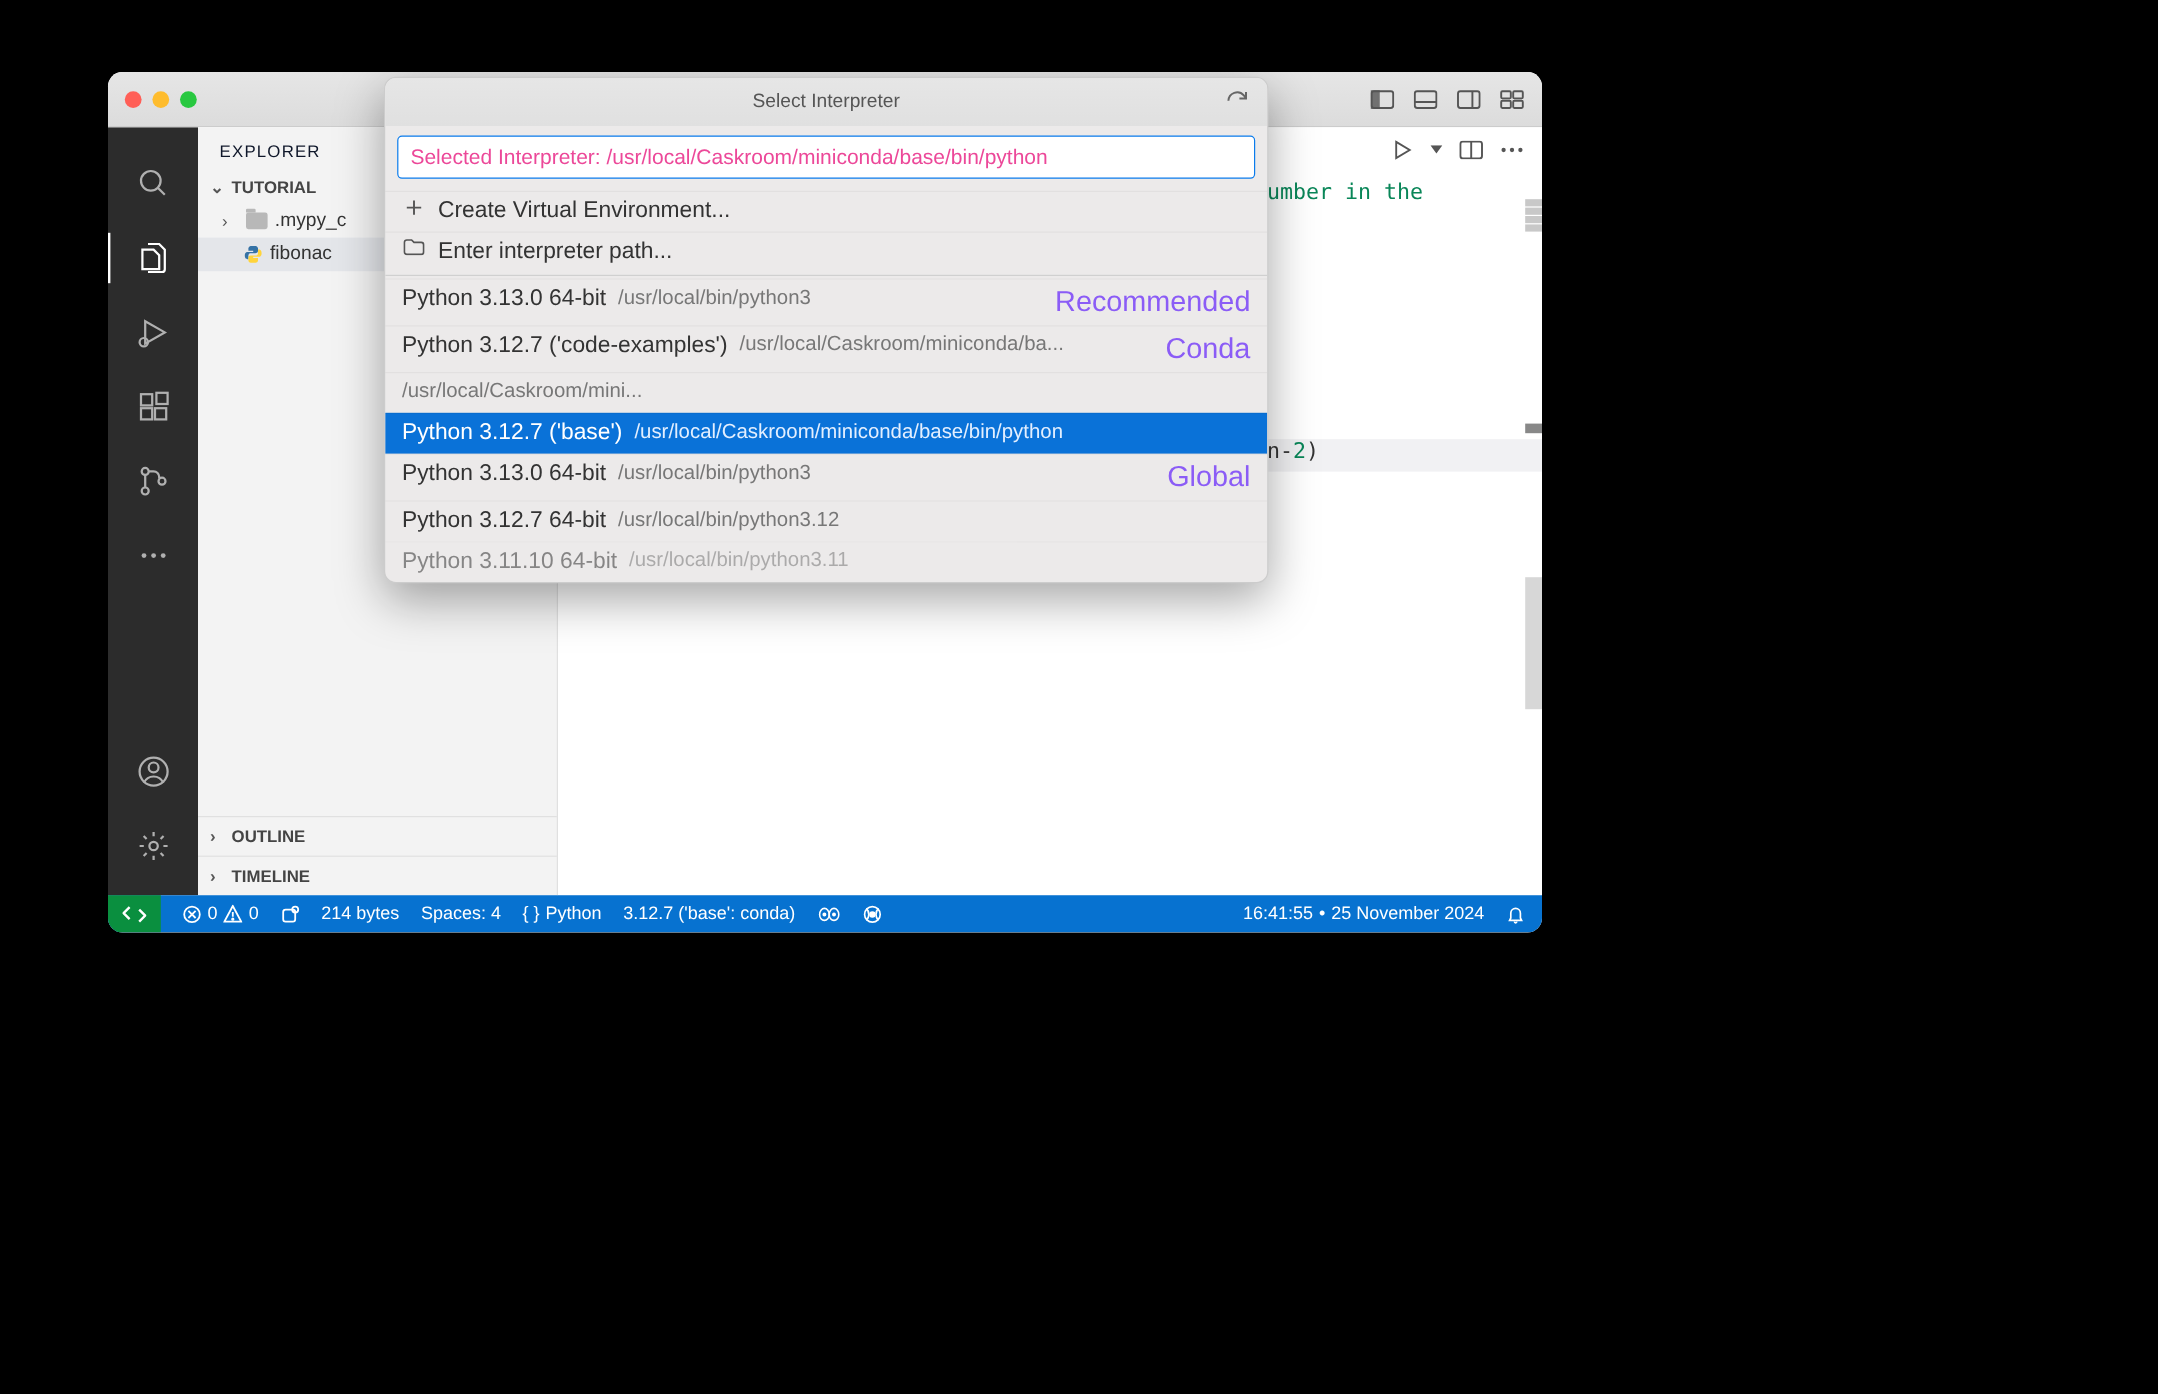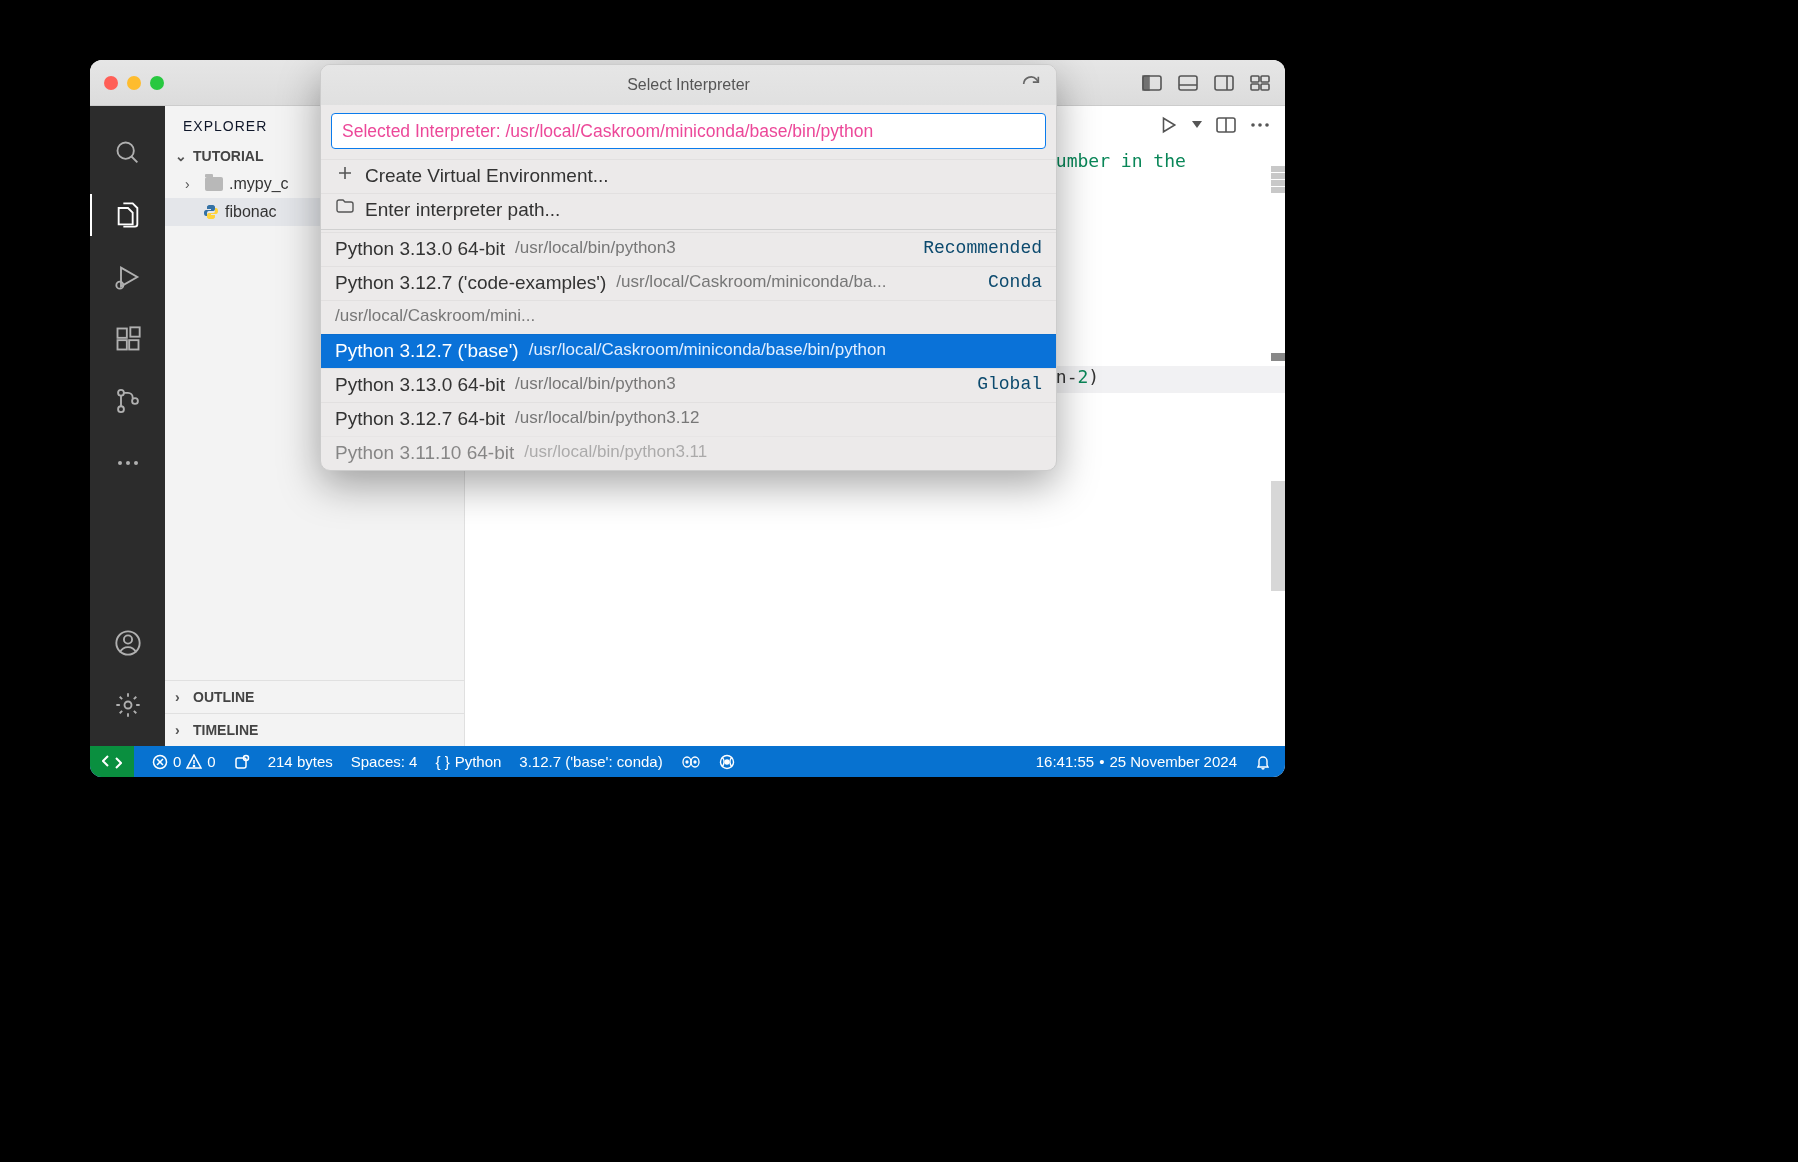--- a/index.html
+++ b/index.html
@@ -190,21 +190,21 @@
     min-height: 34px;
     gap: 10px;
     color: #333;
     border-top: 1px solid rgba(0,0,0,0.04);
   }
   .qp-row.selected { background: #0a72d8; color: #fff; }
   .qp-row .left-ico { width: 20px; display:flex; justify-content:center; color:#555; }
   .qp-label { font-size: 19px; }
   .qp-detail { font-size: 17px; color: #777; }
   .qp-row.selected .qp-detail { color: #e3efff; }
-  .qp-right { margin-left: auto; color: #0c4a6e; font-size: 18px; font-family: Liberation Mono, monospace; }
+  .qp-right { margin-left: auto; color: #8b5cf6; font-size: 24px; }
   .qp-separator { height: 1px; background: #d0d0d0; margin: 2px 0; }
   .qp-row.partial { opacity: 0.55; height: 24px; overflow:hidden; }
 
   svg { display:block; }
 </style>
 </head>
 <body>
 
 <div class="window">
 

